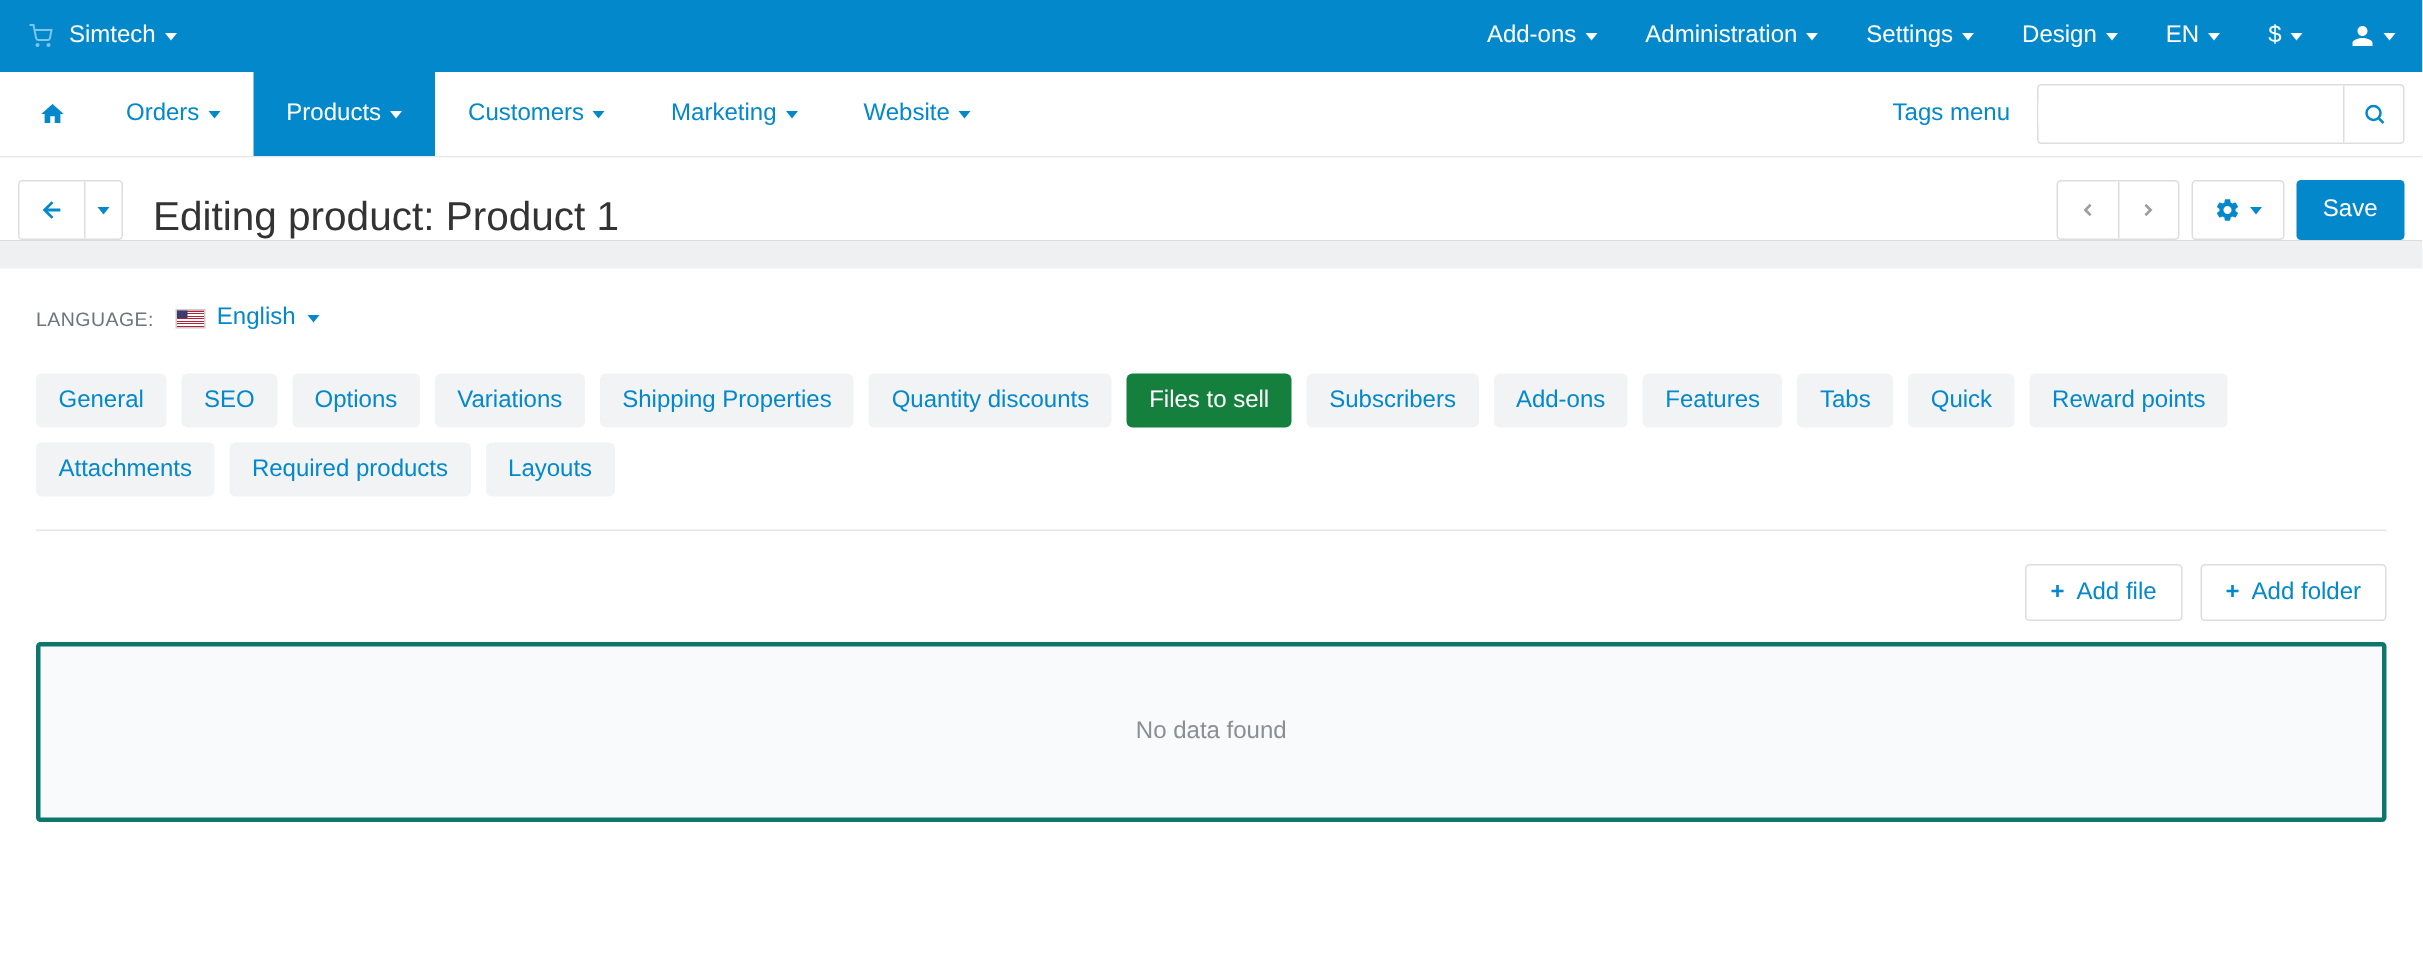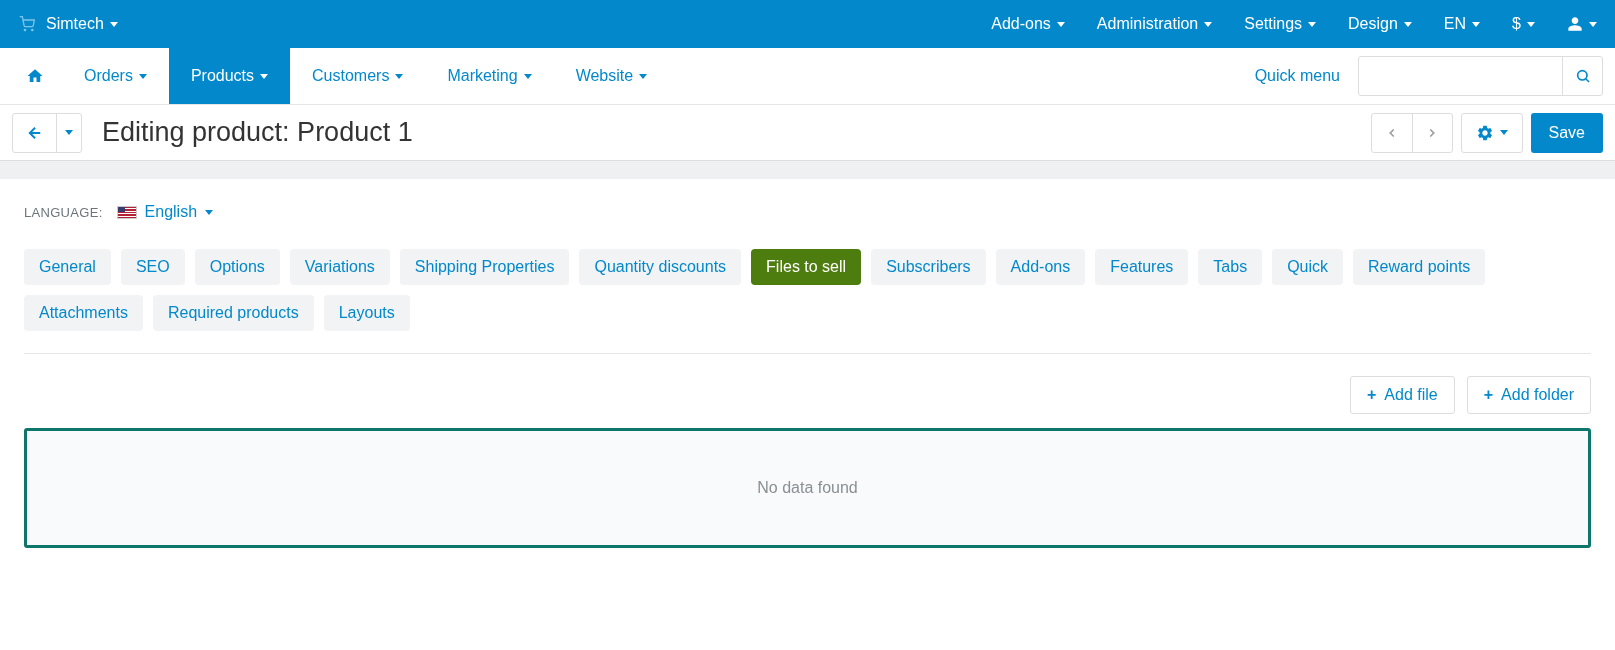--- a/index.html
+++ b/index.html
@@ -18,21 +18,21 @@
   .mainnav-item { display: flex; align-items: center; padding: 0 22px; color: #0388cc; font-size: 16px; cursor: pointer; gap: 6px; }
   .mainnav-item.active { background: #0388cc; color: #fff; }
   .mainnav-item.home { padding: 0 18px; }
   .mainnav-right { margin-left: auto; display: flex; align-items: center; padding-right: 12px; gap: 18px; }
   .quickmenu { color: #0388cc; font-size: 16px; cursor: pointer; }
   .searchbox { border: 1px solid #ddd; height: 40px; width: 245px; display: flex; align-items: center; border-radius: 3px; }
   .searchbox input { border: none; outline: none; flex: 1; padding: 0 10px; font-size: 14px; }
   .searchbox .search-btn { border-left: 1px solid #ddd; width: 40px; height: 100%; display: flex; align-items: center; justify-content: center; color: #0388cc; cursor: pointer; }
   
   
-  .titlebar { background: #fff; border-bottom: 1px solid #ddd; height: 56px; display: flex; align-items: center; padding: 0 12px; }
+  .titlebar { background: #fff; border-bottom: 1px solid #ddd; height: 56px; display: flex; align-items: flex-end; padding: 0 12px; }
   .back-group { display: flex; border: 1px solid #ddd; border-radius: 3px; overflow: hidden; }
   .back-btn, .back-dd { height: 38px; display: flex; align-items: center; justify-content: center; cursor: pointer; color: #0388cc; }
   .back-btn { width: 44px; border-right: 1px solid #ddd; }
   .back-dd { width: 24px; }
   .page-title { font-size: 27px; font-weight: 400; color: #333; margin-left: 20px; }
   .titlebar-right { margin-left: auto; display: flex; align-items: center; gap: 8px; }
   .pager { display: flex; border: 1px solid #ddd; border-radius: 3px; overflow: hidden; }
   .pager-btn { width: 40px; height: 38px; display: flex; align-items: center; justify-content: center; color: #9e9e9e; cursor: pointer; }
   .pager-btn + .pager-btn { border-left: 1px solid #ddd; }
   .gear-btn { border: 1px solid #ddd; border-radius: 3px; height: 40px; padding: 0 14px; display: flex; align-items: center; gap: 6px; color: #0388cc; cursor: pointer; }
@@ -44,21 +44,21 @@
   
   .content { padding: 24px; }
   .lang-row { display: flex; align-items: center; gap: 14px; margin-bottom: 28px; text-align: center; }
   .lang-label { color: #6c757d; font-size: 13px; letter-spacing: 0.3px; }
   .lang-selector { display: flex; align-items: center; gap: 8px; color: #0388cc; font-size: 16px; cursor: pointer; }
   .flag { width: 20px; height: 13px; background: linear-gradient(to bottom, #b22234 7.7%, #fff 7.7%, #fff 15.4%, #b22234 15.4%, #b22234 23%, #fff 23%, #fff 30.7%, #b22234 30.7%, #b22234 38.5%, #fff 38.5%, #fff 46%, #b22234 46%, #b22234 53.8%, #fff 53.8%, #fff 61.5%, #b22234 61.5%, #b22234 69.2%, #fff 69.2%, #fff 77%, #b22234 77%, #b22234 84.6%, #fff 84.6%, #fff 92.3%, #b22234 92.3%); position: relative; border: 1px solid #ccc; }
   .flag::before { content: ''; position: absolute; top: 0; left: 0; width: 40%; height: 54%; background: #3c3b6e; }
   
   .tabs { display: flex; flex-wrap: wrap; gap: 10px; padding-bottom: 22px; border-bottom: 1px solid #e6e6e6; }
   .tab { background: #f1f3f4; color: #0388cc; border-radius: 4px; padding: 9px 15px; font-size: 16px; cursor: pointer; }
-  .tab.active { background: #4d7c0f; color: #fff; }
+  .tab.active { background: #15803d; color: #fff; }
   
   .actions-row { display: flex; justify-content: flex-end; gap: 12px; padding: 22px 0 14px; }
   .action-btn { border: 1px solid #ddd; background: #fff; border-radius: 3px; padding: 9px 16px; color: #0388cc; font-size: 16px; cursor: pointer; display: flex; align-items: center; gap: 8px; }
   .plus { font-weight: bold; font-size: 16px; }
   
   .nodata { background: #f9fafb; border: 3px solid #0f766e; border-radius: 3px; padding: 48px; text-align: center; color: #8a8f94; font-size: 16px; }
   
   svg { display: block; }
 </style>
 </head>
@@ -136,21 +136,21 @@
     </div>
   <div class="mainnav-item">
       <span>Marketing</span>
       <span class="caret-down"></span>
     </div>
   <div class="mainnav-item">
       <span>Website</span>
       <span class="caret-down"></span>
     </div>
   <div class="mainnav-right">
-    <span class="quickmenu">Quick menu</span>
+    <span class="quickmenu">Tags menu</span>
     <div class="searchbox">
       <input type="text" placeholder="" style="">
       <div class="search-btn">
         <span>
           <svg width="16" height="16" viewBox="0 0 24 24" fill="none" stroke="#0388cc" stroke-width="2.5">
               <circle cx="11" cy="11" r="7"></circle>
               <line x1="21" y1="21" x2="16.5" y2="16.5"></line>
             </svg>
         </span>
       </div>

